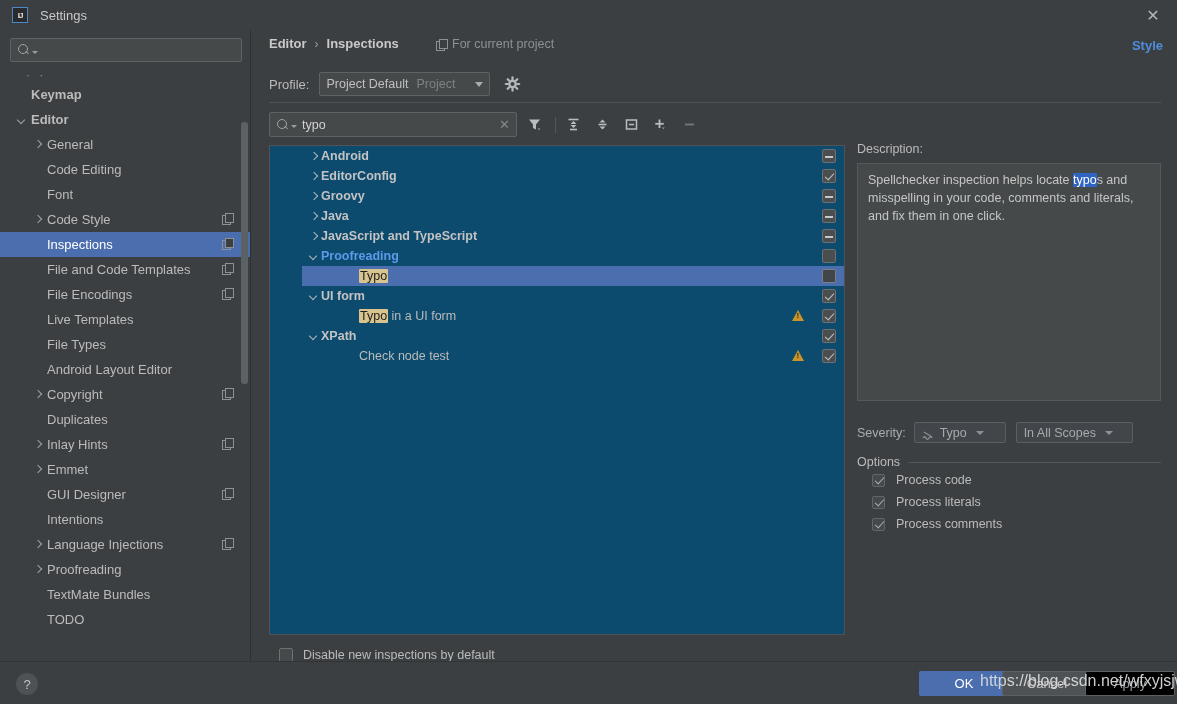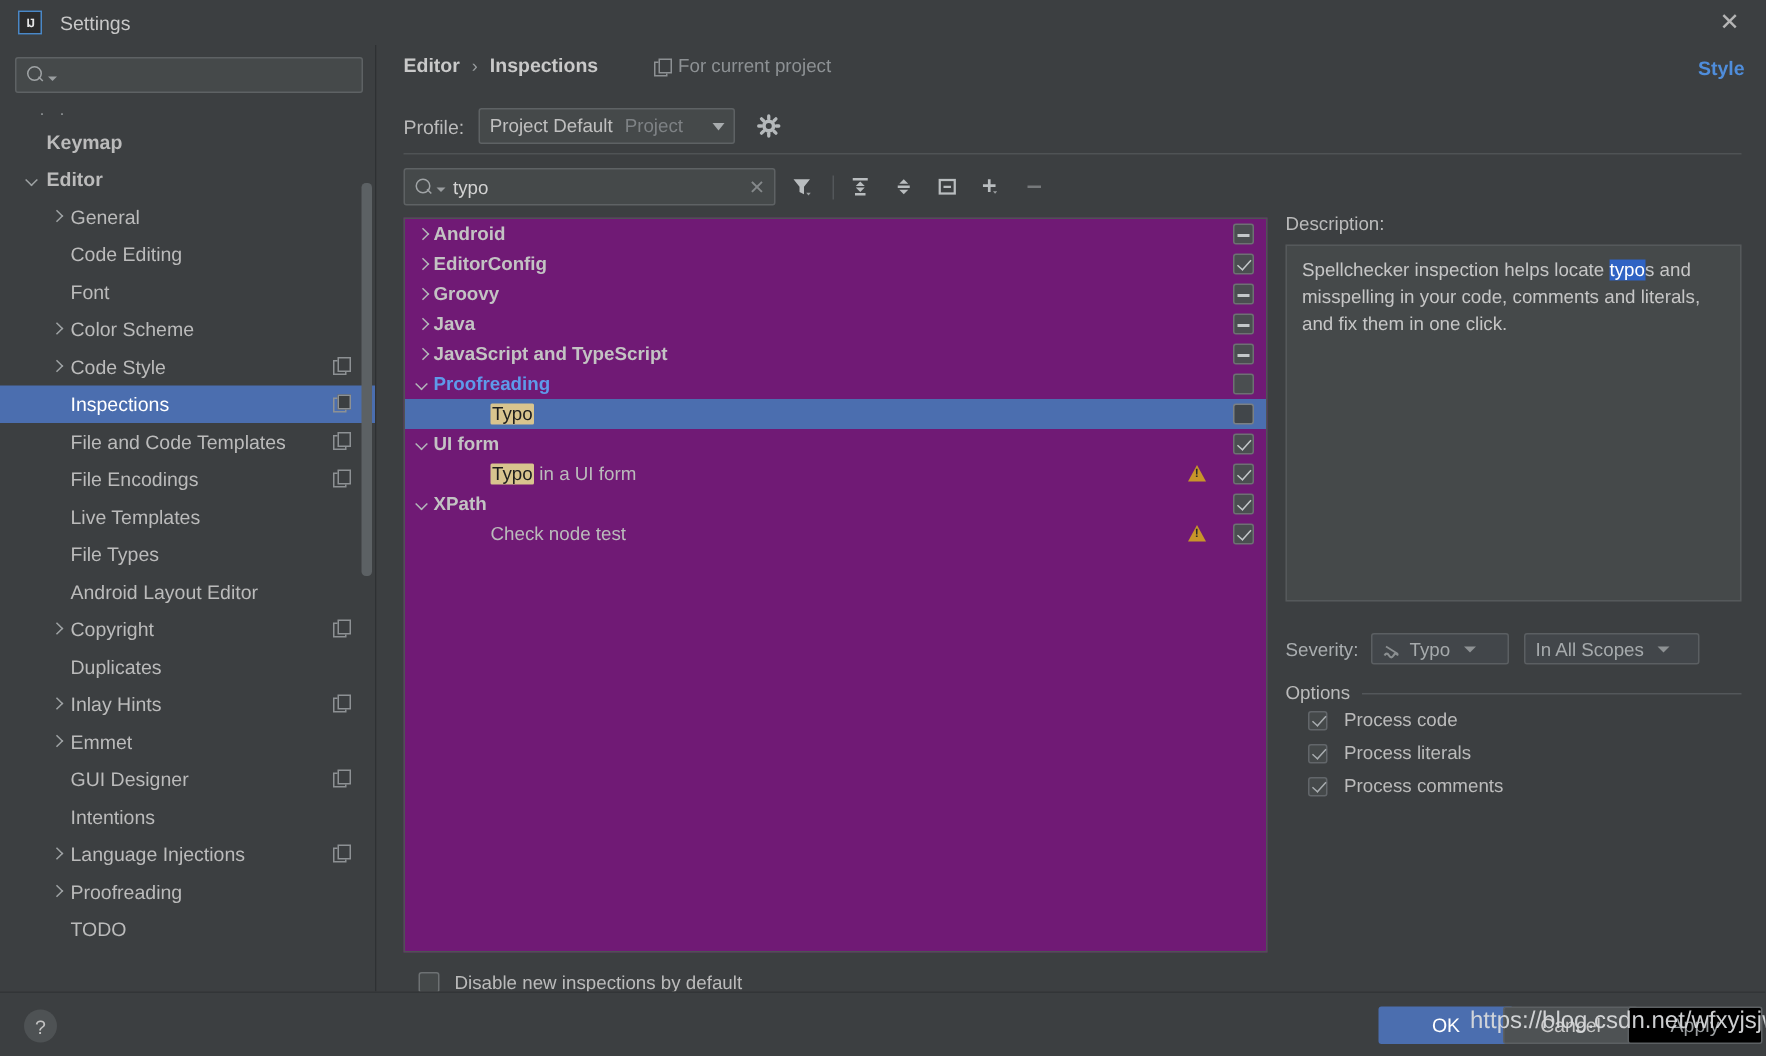--- a/index.html
+++ b/index.html
@@ -193,22 +193,23 @@
   .clear-x { color: #85898b; font-size: 13px; margin-left: auto; cursor: pointer; }
   .tbtn {
     width: 23px; height: 23px; margin-left: 6px; position: relative;
     display: flex; align-items: center; justify-content: center; cursor: pointer;
   }
   .tsep { width: 1px; height: 16px; background: #53575a; margin-left: 9px; }
 
   
   .tree-panel {
     position: absolute; left: 18px; top: 115px; width: 576px; height: 490px;
-    background: #701a75; border: 1px solid #4f5355;
+    background: #0c4a6e; border: 1px solid #4f5355;
     overflow: hidden;
+    padding-left: 32px;
   }
   .tree-row {
     position: relative; height: 20px; display: flex; align-items: center;
     font-size: 12.5px; cursor: pointer;
   }
   .tree-row.selected { background: #4b6eaf; }
   .tree-row .tarrow { width: 14px; height: 14px; position: relative; flex: none; margin-left: 5px; }
   .tree-row .tarrow.right::before {
     content: ""; position: absolute; left: 4px; top: 4px; width: 5px; height: 5px;
     border-right: 1.4px solid #b3b7b9; border-top: 1.4px solid #b3b7b9;
@@ -371,24 +372,20 @@
           <div class="side-item" style="padding-left: 32px;">
             <span class="arrow"></span>
             <span>Code Editing</span>
           </div>
           <div class="side-item" style="padding-left: 32px;">
             <span class="arrow"></span>
             <span>Font</span>
           </div>
           <div class="side-item" style="padding-left: 32px;">
             <span class="arrow right"></span>
-            <span>Color Scheme</span>
-          </div>
-          <div class="side-item" style="padding-left: 32px;">
-            <span class="arrow right"></span>
             <span>Code Style</span>
             <span class="copy-icon"></span>
           </div>
           <div class="side-item selected" style="padding-left: 32px;">
             <span class="arrow"></span>
             <span>Inspections</span>
             <span class="copy-icon"></span>
           </div>
           <div class="side-item" style="padding-left: 32px;">
             <span class="arrow"></span>
@@ -440,20 +437,24 @@
             <span>Intentions</span>
           </div>
           <div class="side-item" style="padding-left: 32px;">
             <span class="arrow right"></span>
             <span>Language Injections</span>
             <span class="copy-icon"></span>
           </div>
           <div class="side-item" style="padding-left: 32px;">
             <span class="arrow right"></span>
             <span>Proofreading</span>
+          </div>
+          <div class="side-item" style="padding-left: 32px;">
+            <span class="arrow"></span>
+            <span>TextMate Bundles</span>
           </div>
           <div class="side-item" style="padding-left: 32px;">
             <span class="arrow"></span>
             <span>TODO</span>
           </div>
         </div>
     </div>
     <div class="side-scrollbar"></div>
   </div>
 

